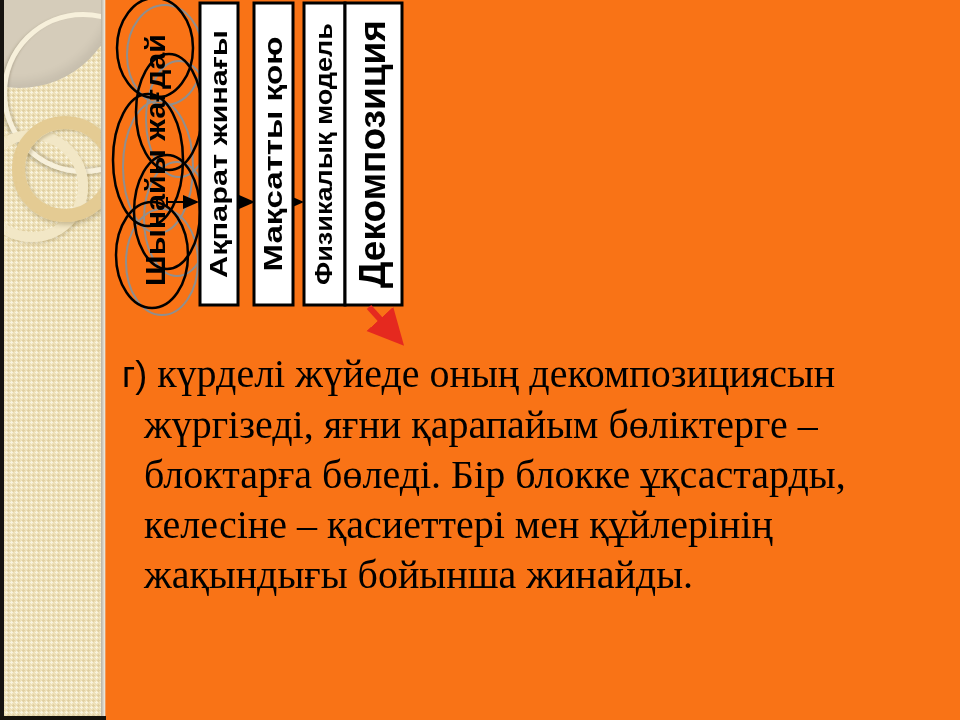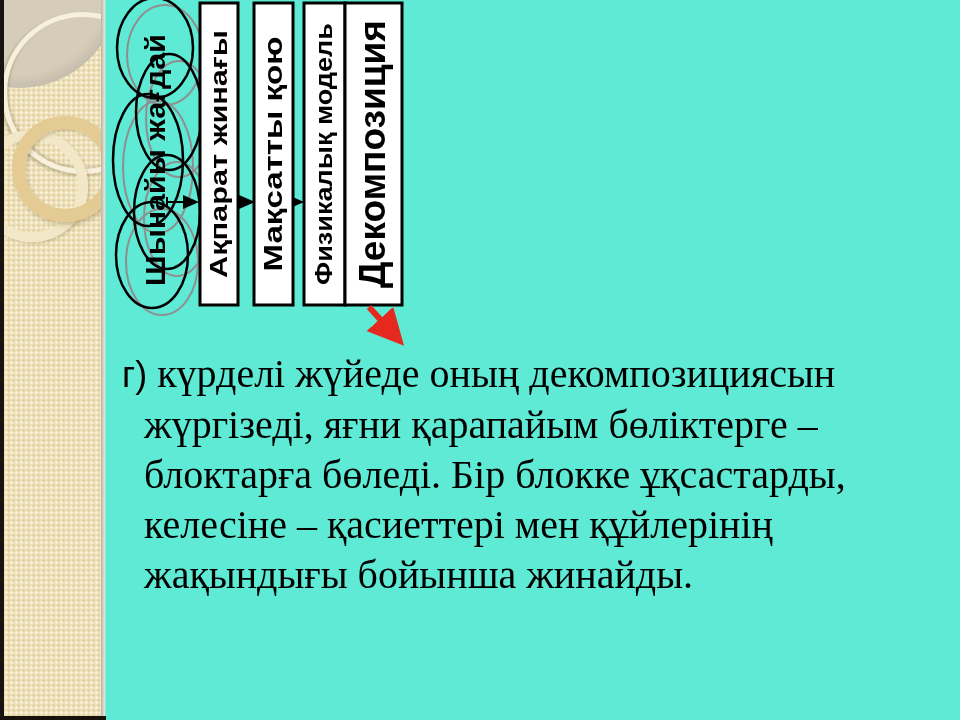--- a/index.html
+++ b/index.html
@@ -1,20 +1,20 @@
 <!DOCTYPE html>
 <html><head>
 <meta charset="utf-8">
 <style>
   * { margin: 0; padding: 0; box-sizing: border-box; }
   html, body { background: #888; }
   .slide {
     position: relative;
     width: 960px; height: 720px;
-    background: #5eead4;
+    background: #f97316;
     overflow: hidden;
     font-family: "Liberation Sans", sans-serif;
   }
 
   
   .side-panel { position: absolute; left: 0; top: 0; width: 106px; height: 720px; }
   .side-strip {
     position: absolute; left: 0; top: 0; width: 4px; height: 720px;
     background: #161310;
   }

